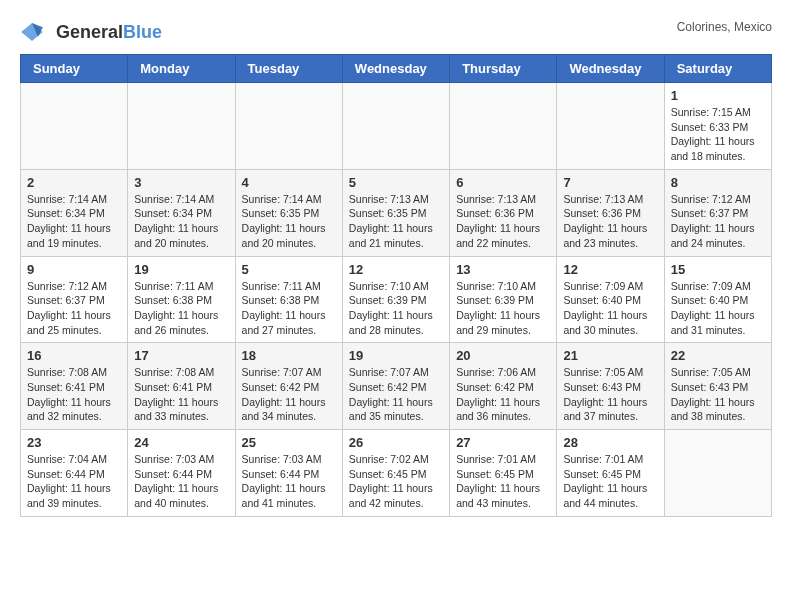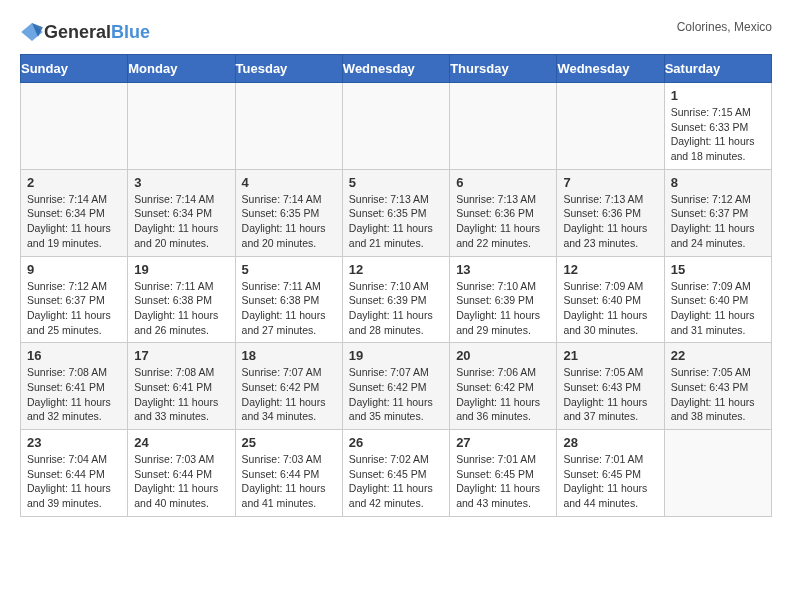--- a/index.html
+++ b/index.html
@@ -12,21 +12,21 @@
     }
     .header-area {
       display: flex;
       justify-content: space-between;
       align-items: flex-start;
       margin-bottom: 10px;
     }
     .logo {
       display: flex;
       align-items: center;
-      gap: 0;
+      gap: 12px;
     }
     .logo-text-general {
       font-size: 18px;
       font-weight: bold;
       color: #333;
     }
     .logo-text-blue {
       font-size: 18px;
       font-weight: bold;
       color: #4a90d9;
@@ -49,21 +49,21 @@
     }
     .calendar {
       width: 100%;
       border-collapse: collapse;
       border: 1px solid #ccc;
     }
     .calendar th {
       background: #3a6dc0;
       color: #fff;
       font-size: 13px;
-      padding: 6px 0;
+      padding: 6px 12px;
       text-align: left;
       border: 1px solid #2a5aa0;
     }
     .calendar td {
       vertical-align: top;
       border: 1px solid #ccc;
       padding: 5px 6px;
       width: 107px;
       min-height: 90px;
       font-size: 11px;

